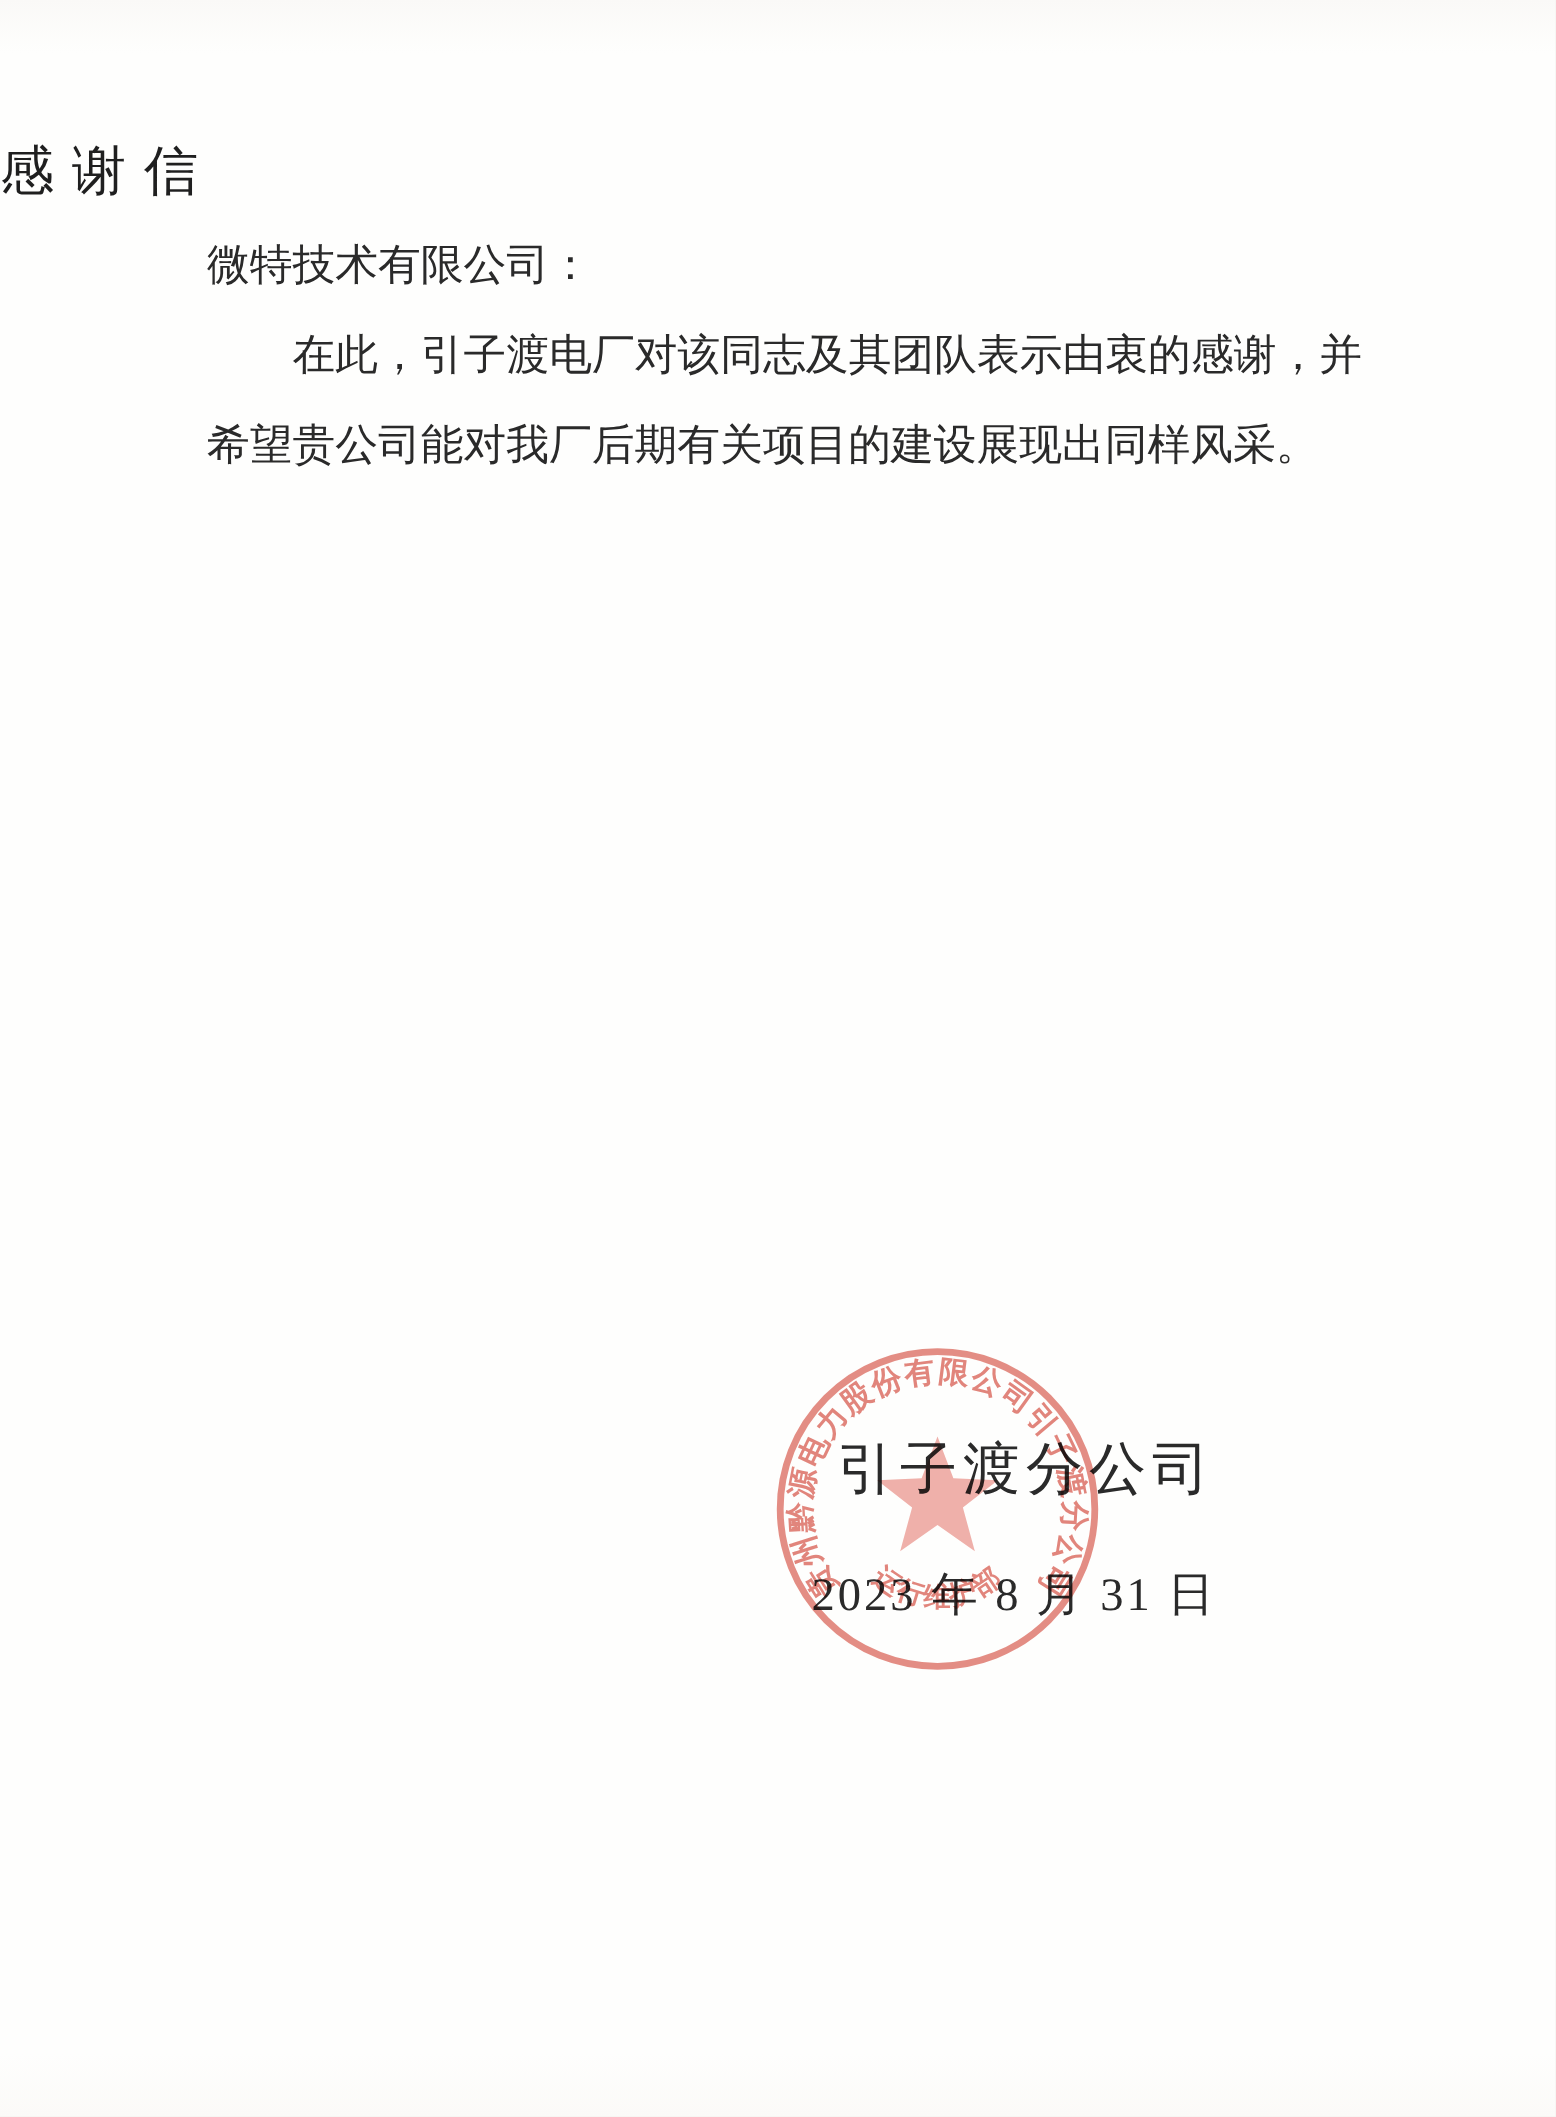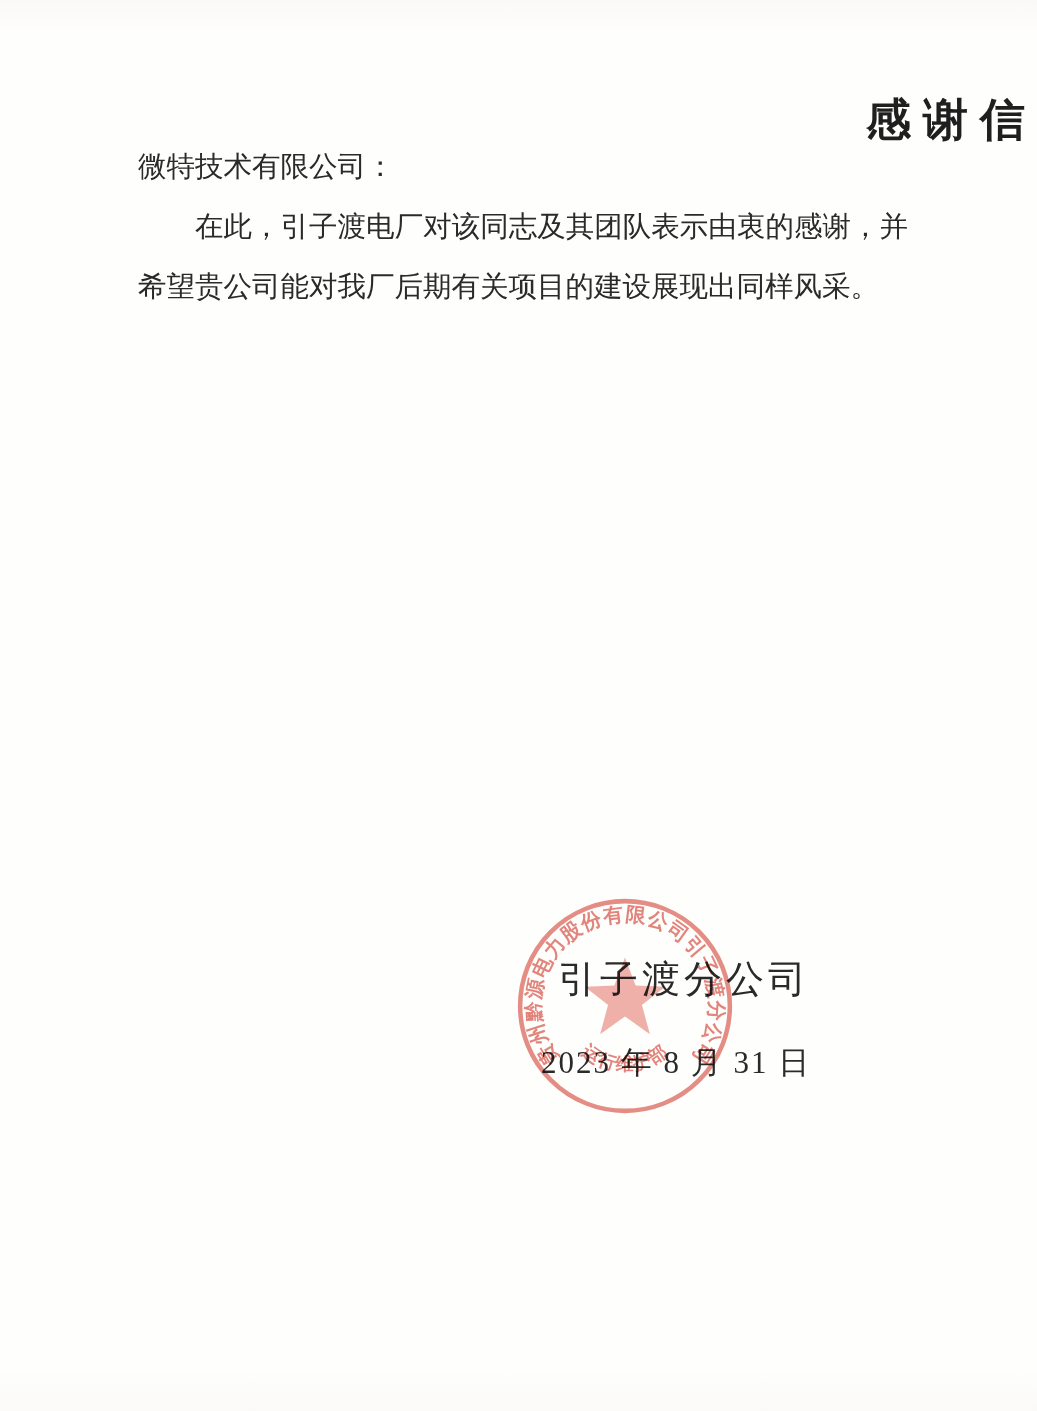--- a/index.html
+++ b/index.html
@@ -10,26 +10,26 @@
   }
   .page {
     position:relative;
     width:1037px; height:1411px;
     overflow:hidden;
     color:#262626;
     background:linear-gradient(180deg,#faf9f7 0%,#fefefd 2.5%,#fefefd 97%,#fbfaf8 100%);
   }
   .title {
     position:absolute; top:90px; left:0; width:100%;
-    text-align:right;
-    font-size:45px; font-weight:700; letter-spacing:12px;
+    text-align:left;
+    font-size:36px; font-weight:400; letter-spacing:12px;
     color:#1f1f1f;
   }
   .body-text {
-    position:absolute; left:138px; top:137px; width:770px;
+    position:absolute; left:138px; top:148px; width:770px;
     font-size:28.5px; line-height:60px;
     text-align:justify;
     color:#2a2a2a;
   }
   .salutation { white-space:nowrap; }
   .body-text p { margin:0; text-indent:2em; }
   .sig-name {
     position:absolute; left:558px; top:954px;
     font-size:38px; letter-spacing:4px; color:#2a2a2a; z-index:1;
   }

